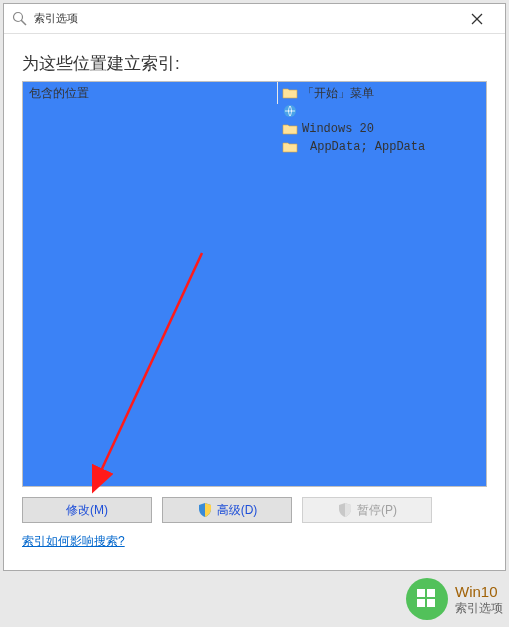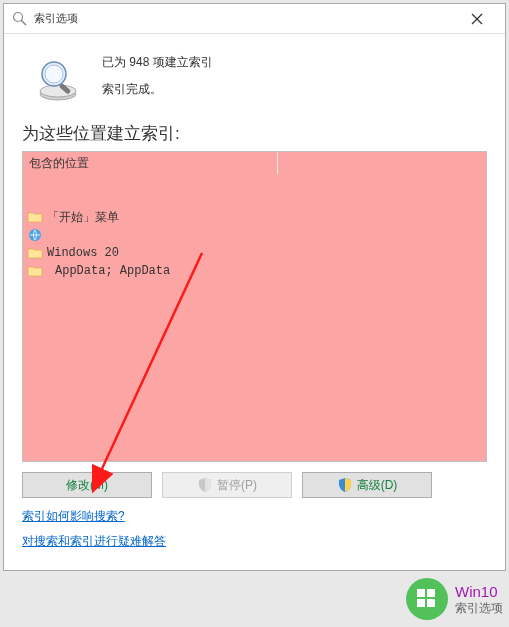--- a/index.html
+++ b/index.html
@@ -69,25 +69,24 @@
       margin-top: 4px;
     }
     .status-text { padding-top: 2px; }
     .status-line1 { font-size: 12px; color: #333; margin-bottom: 10px; }
     .status-line2 { font-size: 12px; color: #333; }
     .list-label { font-size: 17px; color: #333; margin-bottom: 6px; }
     .list-box {
       border: 1px solid #c0c0c0;
       flex: 1;
       display: flex;
-      flex-direction: column;
-      background: #fca5a5;
+      flex-direction: row;
+      background: #3b82f6;
       margin-bottom: 10px;
       min-height: 260px;
-      gap: 32px;
     }
     .list-header {
       display: flex;
       height: 22px;
       align-items: center;
       font-size: 12px;
       color: #333;
     }
     .col-included {
       width: 255px;
@@ -133,21 +132,21 @@
       display: flex;
       gap: 10px;
       margin-bottom: 10px;
     }
     .btn {
       width: 130px;
       height: 26px;
       border: 1px solid #adadad;
       background: #e1e1e1;
       font-size: 12px;
-      color: #15803d;
+      color: #1d4ed8;
       display: inline-flex;
       align-items: center;
       justify-content: center;
       cursor: pointer;
     }
     .btn.disabled {
       color: #a0a0a0;
       background: #efefef;
       border-color: #d0d0d0;
       cursor: default;
@@ -169,21 +168,21 @@
     .watermark {
       position: absolute;
       bottom: 6px;
       right: 6px;
       display: flex;
       align-items: center;
       gap: 6px;
     }
     .watermark-logo { width: 44px; height: 44px; }
     .watermark-text-box { line-height: 1.2; }
-    .watermark-line1 { font-size: 15px; color: #a21caf; font-weight: 500; }
+    .watermark-line1 { font-size: 15px; color: #a16207; font-weight: 500; }
     .watermark-line2 { font-size: 12px; color: #666; }
   </style>
 </head>
 <body>
 
 <div class="dialog">
 
   <div class="titlebar">
     <span class="title-icon">
       <svg viewBox="0 0 16 16">
@@ -195,35 +194,20 @@
     <span class="close-btn">
       <svg width="12" height="12" viewBox="0 0 12 12">
           <line x1="1" y1="1" x2="11" y2="11" stroke="#333" stroke-width="1.2"></line>
           <line x1="11" y1="1" x2="1" y2="11" stroke="#333" stroke-width="1.2"></line>
         </svg>
     </span>
   </div>
 
   <div class="content">
 
-    <div class="status-area">
-      <span class="search-icon">
-        <svg viewBox="0 0 48 48">
-          <ellipse cx="24" cy="38" rx="18" ry="6" fill="#d0d0d0" stroke="#999" stroke-width="0.8"></ellipse>
-          <ellipse cx="24" cy="35" rx="18" ry="6" fill="#e8e8e8" stroke="#999" stroke-width="0.8"></ellipse>
-          <circle cx="20" cy="18" r="12" fill="#e0eefb" stroke="#6a8cb5" stroke-width="1.5"></circle>
-          <circle cx="20" cy="18" r="9" fill="#f4f9ff" stroke="#9ab4d4" stroke-width="0.8"></circle>
-          <rect x="28" y="27" width="12" height="5" rx="2" transform="rotate(40 28 27)" fill="#7a7a7a"></rect>
-        </svg>
-      </span>
-      <div class="status-text">
-        <div class="status-line1">已为 948 项建立索引</div>
-        <div class="status-line2">索引完成。</div>
-      </div>
-    </div>
 
     <div class="list-label">为这些位置建立索引:</div>
 
     <div class="list-box">
       <div class="list-header">
         <div class="col-included">包含的位置</div>
       </div>
       <div class="list-body">
 
         <div class="list-row">
@@ -256,40 +240,39 @@
               </svg></span>
           <span class="row-excluded">AppData; AppData</span>
         </div>
 
       </div>
     </div>
 
     <div class="button-row">
       <button class="btn">
         <span>修改(M)</span>
+      </button>
+      <button class="btn">
+        <span class="btn-icon"><svg viewBox="0 0 16 16">
+              <path d="M8 1l6 2v4c0 4-3 7-6 8-3-1-6-4-6-8V3z" fill="#3a8bd8"></path>
+              <path d="M8 1l6 2v4c0 4-3 7-6 8V1z" fill="#ffd24a"></path>
+            </svg></span>
+        <span>高级(D)</span>
       </button>
       <button class="btn disabled">
         <span class="btn-icon"><svg viewBox="0 0 16 16">
               <path d="M8 1l6 2v4c0 4-3 7-6 8-3-1-6-4-6-8V3z" fill="#c8c8c8"></path>
               <path d="M8 1l6 2v4c0 4-3 7-6 8V1z" fill="#e2e2e2"></path>
             </svg></span>
         <span>暂停(P)</span>
       </button>
-      <button class="btn">
-        <span class="btn-icon"><svg viewBox="0 0 16 16">
-              <path d="M8 1l6 2v4c0 4-3 7-6 8-3-1-6-4-6-8V3z" fill="#3a8bd8"></path>
-              <path d="M8 1l6 2v4c0 4-3 7-6 8V1z" fill="#ffd24a"></path>
-            </svg></span>
-        <span>高级(D)</span>
-      </button>
     </div>
 
     <div class="links">
       <a href="#">索引如何影响搜索?</a><br>
-      <a href="#">对搜索和索引进行疑难解答</a>
     </div>
 
   </div>
 </div>
 
 <svg class="arrow" width="120" height="250">
   <defs>
     <marker id="ah" markerWidth="12" markerHeight="12" refX="2" refY="5" orient="auto">
       <path d="M0 0 L12 5 L0 10 z" fill="#ff1a1a"></path>
     </marker>

